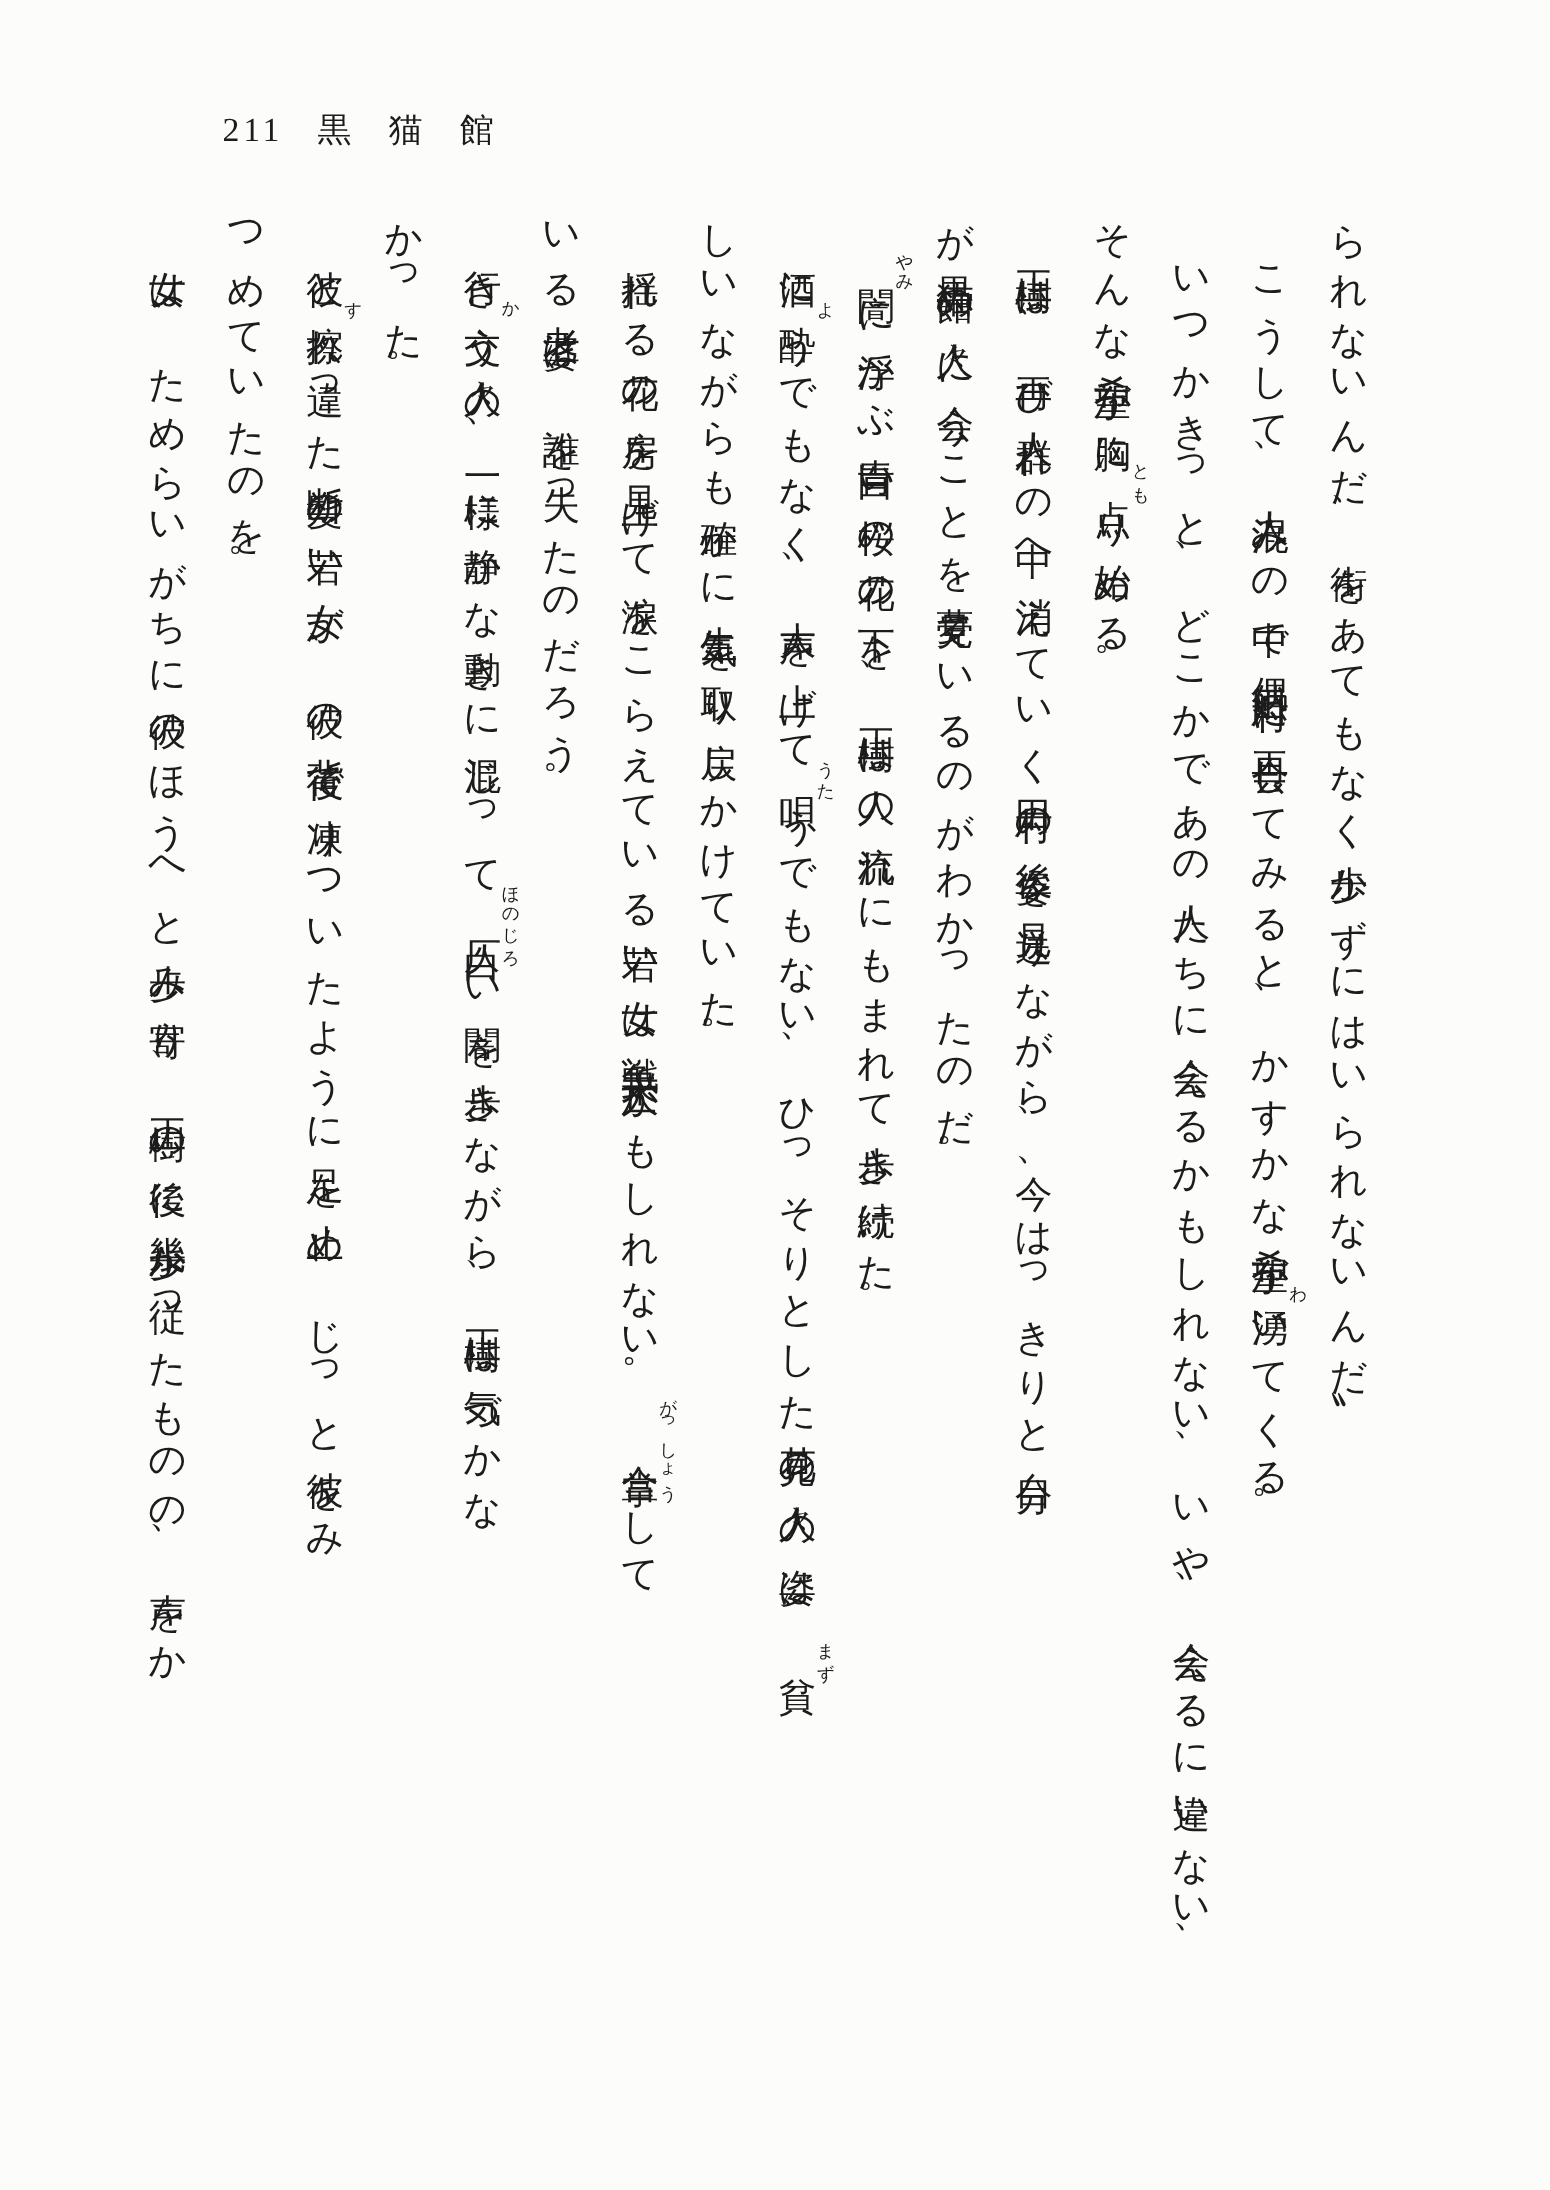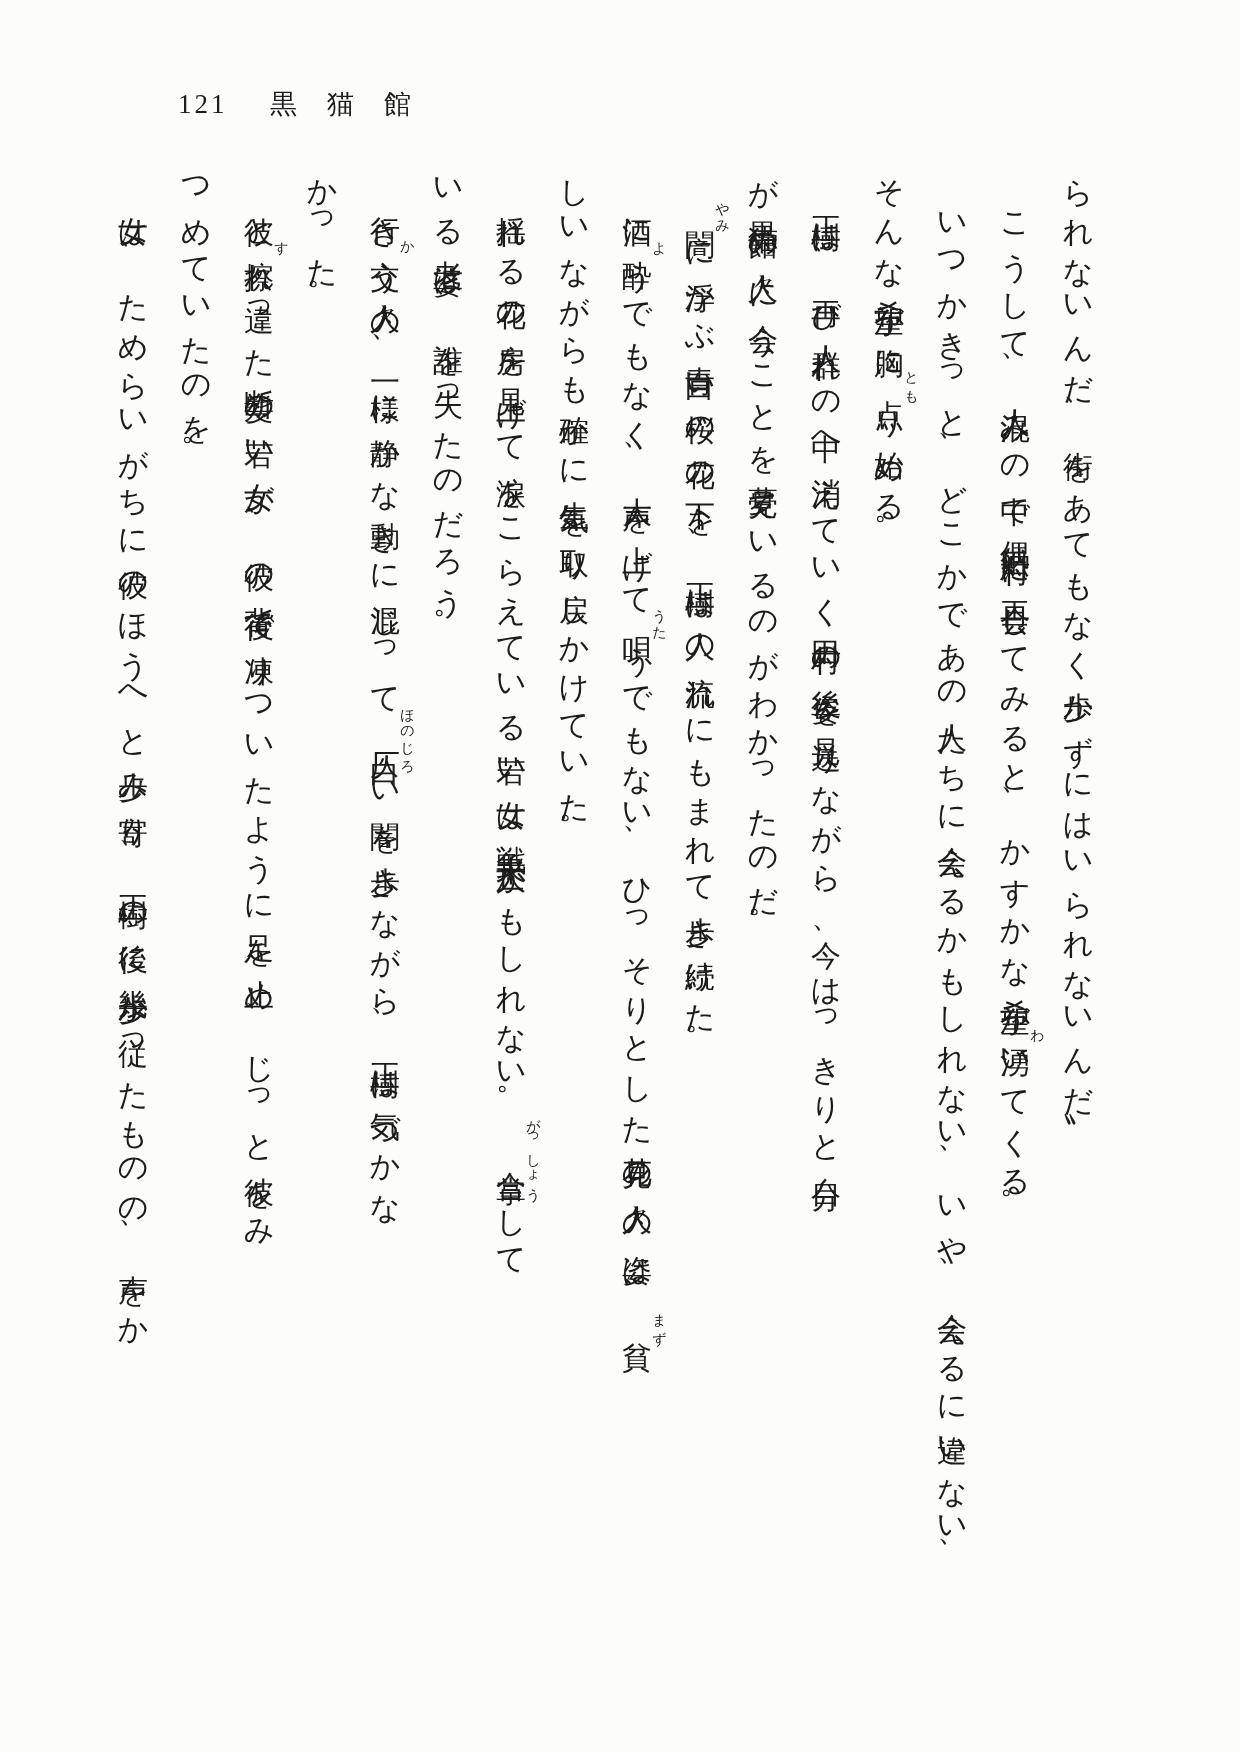--- a/index.html
+++ b/index.html
@@ -27,21 +27,21 @@
     height: 32px;
     font-size: 27px;
     line-height: 32px;
     white-space: nowrap;
   }
   .page-num {
     letter-spacing: 3px;
   }
   .book-title {
     position: absolute;
-    left: 92px;
+    left: 76px;
     top: 0;
     letter-spacing: 30px;
     text-align: center;
   }
   
   .text-block {
     position: absolute;
     top: 158px;
     right: 130px;
     height: 1404px;
@@ -68,21 +68,21 @@
     font-size: 14px;
     letter-spacing: 1px;
   }
 </style>
 </head>
 <body>
 
 <div class="page">
 
   <div class="header">
-    <span class="page-num">121</span>
+    <span class="page-num">211</span>
     <span class="book-title">黒猫館</span>
   </div>
 
   <div class="text-block" id="text-block">
       <p class="col"><span>られないんだ、街をあてもなく歩かずにはいられないんだ〟</span></p>
       <p class="col indent"><span>こうして、人混みの中で偶然田村に再会してみると、かすかな希望が</span><ruby>湧<rt>わ</rt></ruby><span>いてくる。</span></p>
       <p class="col indent"><span>いつかきっと、どこかであの人たちに会えるかもしれない、いや、会えるに違いない、</span></p>
       <p class="col"><span>そんな希望が胸に</span><ruby>点<rt>とも</rt></ruby><span>り始める。</span></p>
       <p class="col indent"><span>正樹は、再び人群れの中へ消えていく田村の後姿を見送りながら、今、はっきりと自分</span></p>
       <p class="col"><span>が黒猫館の人々に会うことを夢見ているのがわかったのだ。</span></p>

